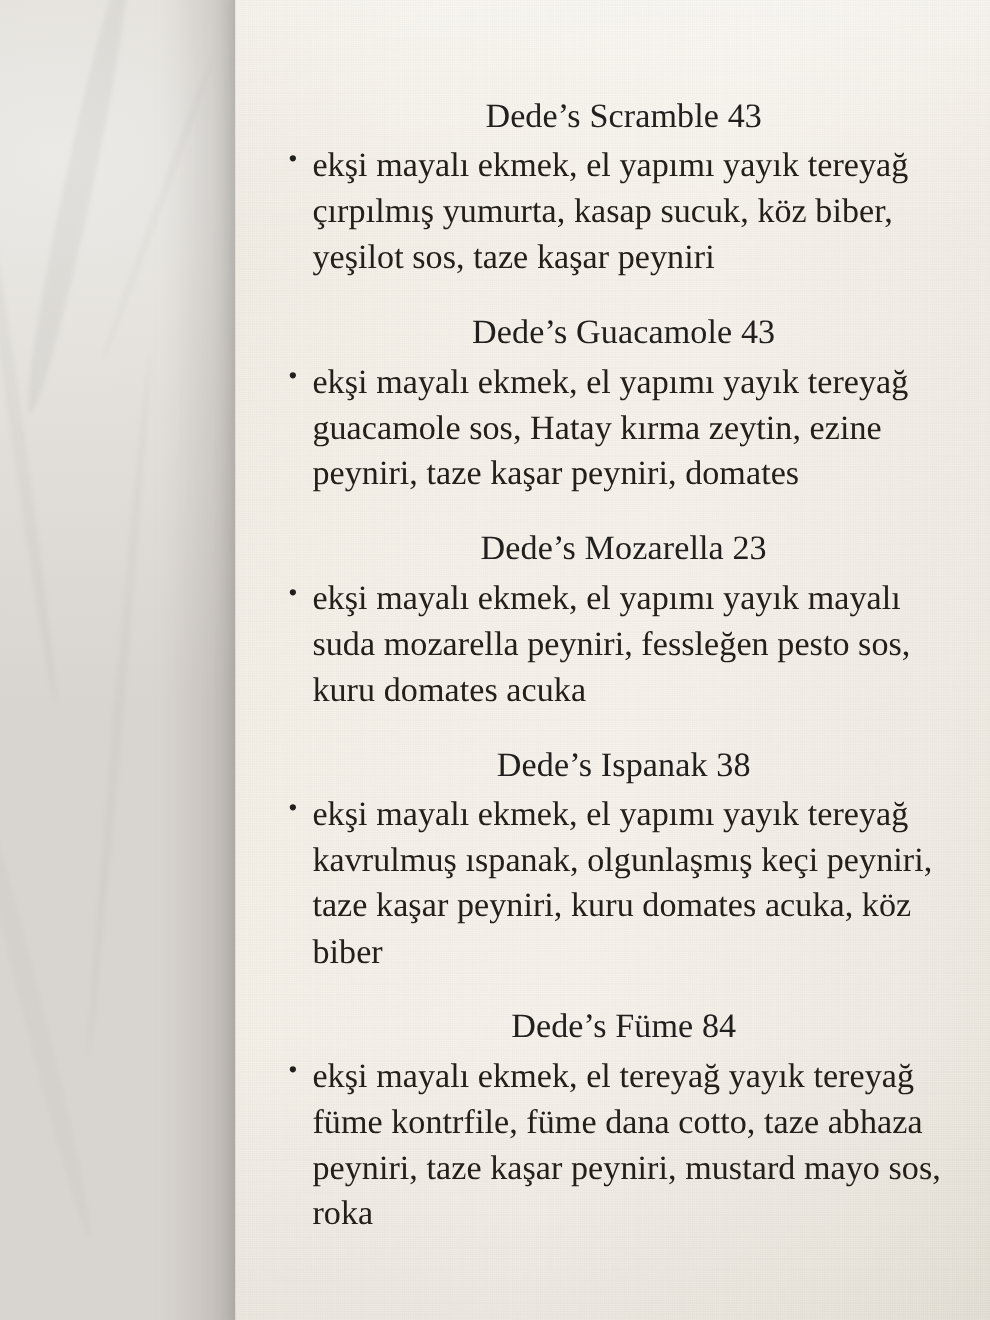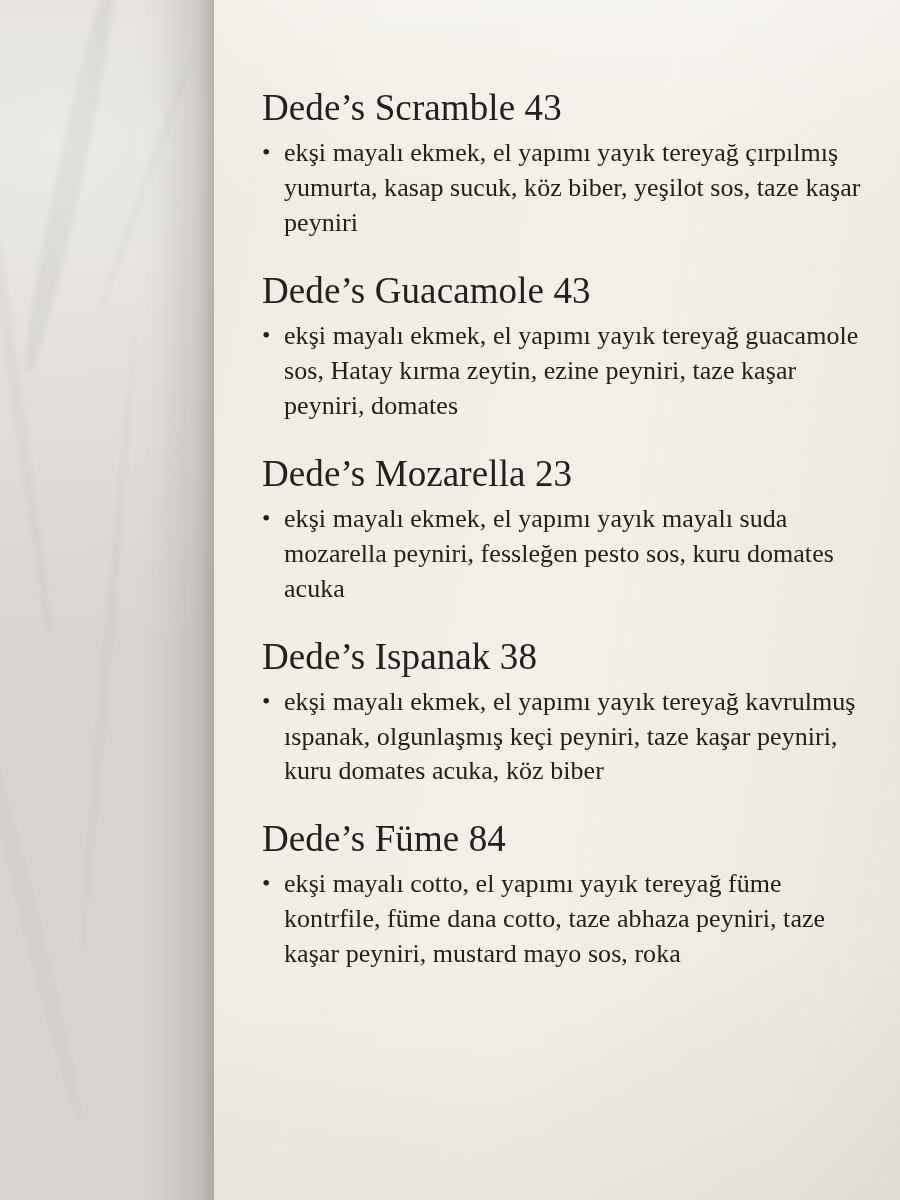--- a/index.html
+++ b/index.html
@@ -84,43 +84,44 @@
   .menu-content {
     position: absolute;
     left: 48px;
     top: 96px;
     width: 610px;
   }
 
   .menu-item { margin-bottom: 30px; }
 
   .item-title {
-    font-size: 37px;
+    font-size: 31px;
     line-height: 1.08;
     color: #22201e;
     letter-spacing: 0.1px;
     margin: 0 0 8px 0;
     white-space: pre;
+    text-align: center;
   }
 
   .item-desc-row {
     display: flex;
     align-items: flex-start;
   }
   .bullet {
     width: 22px;
     flex: 0 0 22px;
     font-size: 24px;
     line-height: 1.33;
     color: #201e1c;
     text-align: left;
     padding-top: 1px;
   }
   .item-desc {
-    font-size: 26px;
+    font-size: 31px;
     line-height: 1.345;
     color: #222019;
     width: 578px;
     letter-spacing: 0.05px;
   }
 </style>
 </head>
 <body>
 
 <div class="scene">
@@ -169,19 +170,19 @@
         <div class="item-desc-row">
           <span class="bullet">•</span>
           <span class="item-desc">ekşi mayalı ekmek, el yapımı yayık tereyağ kavrulmuş ıspanak, olgunlaşmış keçi peyniri, taze kaşar peyniri, kuru domates acuka, köz biber</span>
         </div>
       </div>
 
       <div class="menu-item">
         <div class="item-title">Dede’s Füme 84</div>
         <div class="item-desc-row">
           <span class="bullet">•</span>
-          <span class="item-desc">ekşi mayalı cotto, el yapımı yayık tereyağ füme kontrfile, füme dana cotto, taze abhaza peyniri, taze kaşar peyniri, mustard mayo sos, roka</span>
+          <span class="item-desc">ekşi mayalı ekmek, el tereyağ yayık tereyağ füme kontrfile, füme dana cotto, taze abhaza peyniri, taze kaşar peyniri, mustard mayo sos, roka</span>
         </div>
       </div>
 
     </div>
   </div>
 </div>
 
 </body></html>

